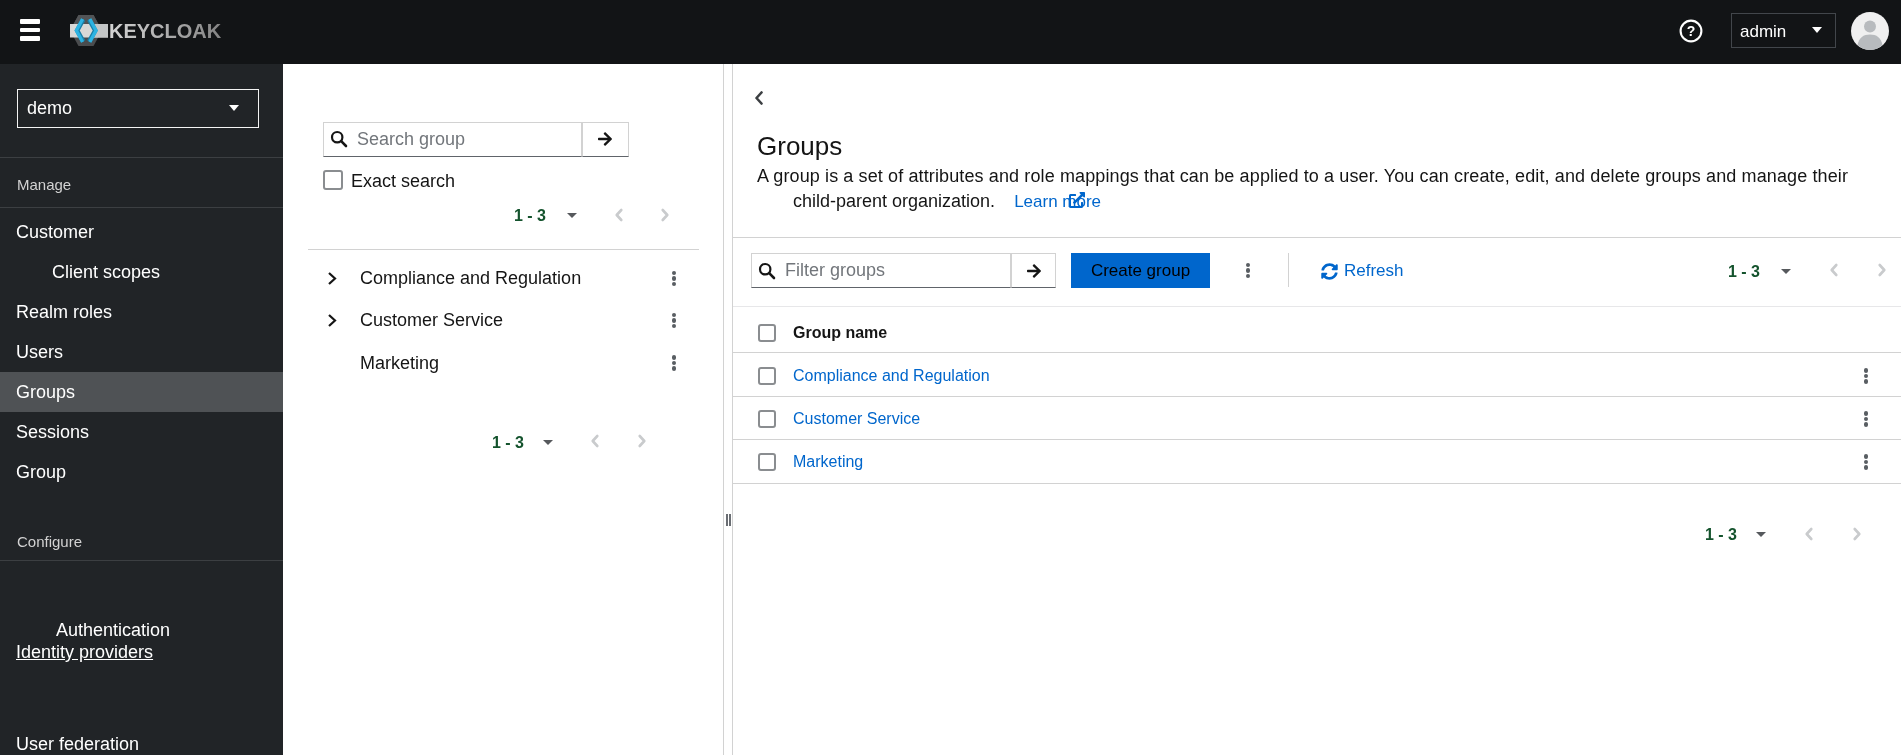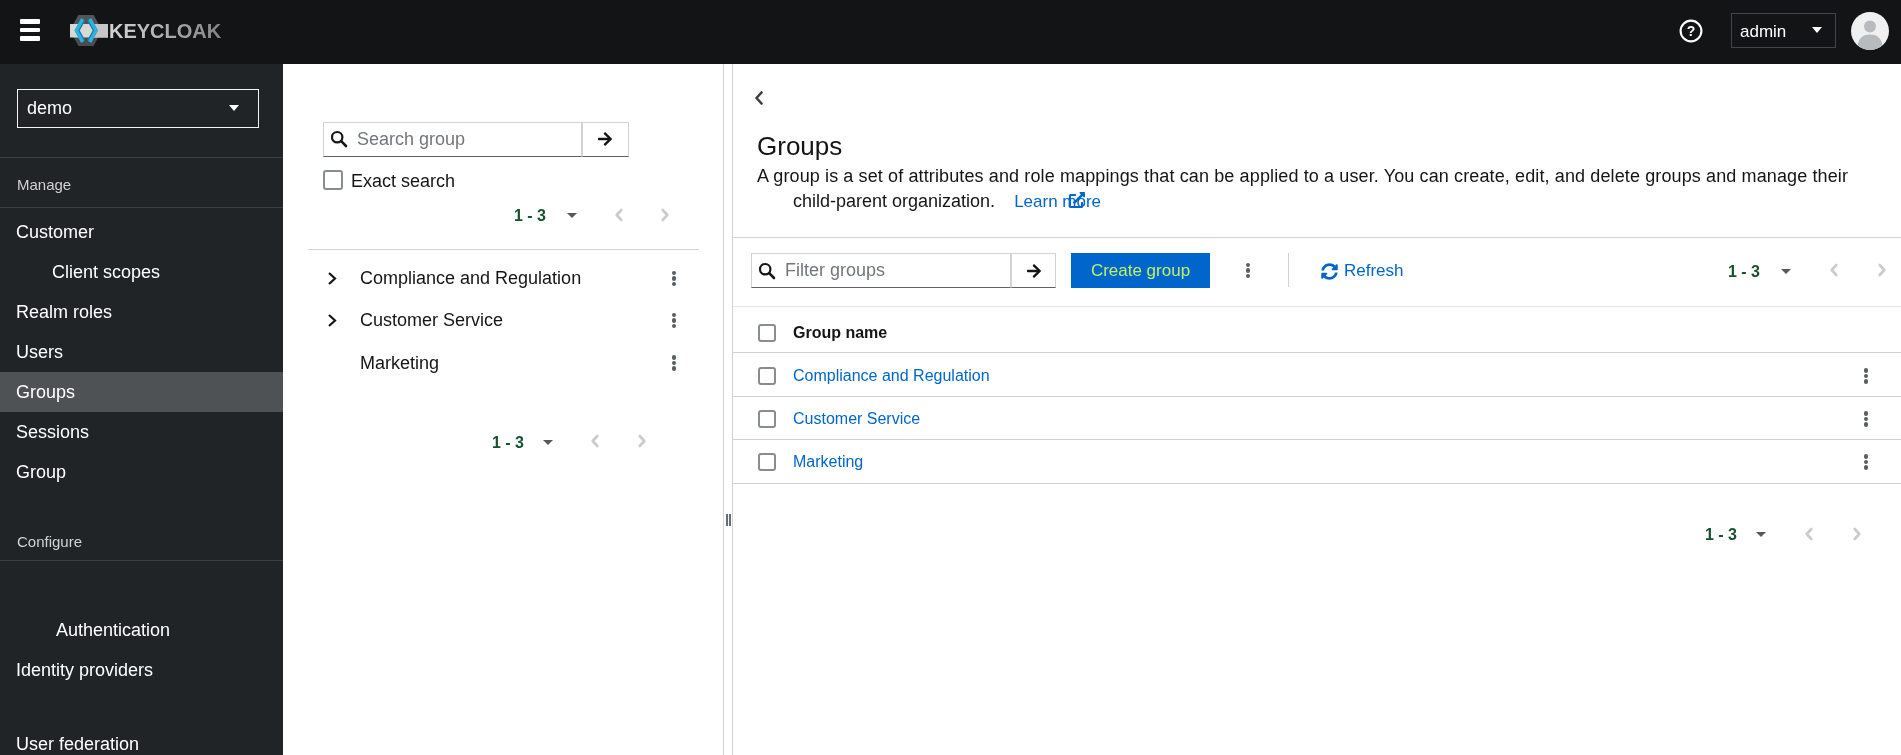--- a/index.html
+++ b/index.html
@@ -93,21 +93,21 @@
   <div class="navitem" style="top:148px;">Customer</div>
   <div class="navitem" style="top:188px;margin-left:36px;">Client scopes</div>
   <div class="navitem" style="top:268px;">Users</div>
   <div class="navitem" style="top:228px;">Realm roles</div>
   <div class="navitem" style="top:308px; background:#4f5255;">Groups</div>
   <div class="navitem" style="top:348px;">Sessions</div>
   <div class="navitem" style="top:388px;">Group</div>
   <div class="txt sectitle" style="left:17px; top:469px;">Configure</div>
   <div class="hr" style="left:0; top:496px; width:283px; background:#3c3f42;"></div>
   <div class="navitem" style="top:546px;margin-left:40px;">Authentication</div>
-  <div class="navitem" style="top:586px;">Identity providers</div>
+  <div class="navitem" style="top:568px;text-decoration:underline;">Identity providers</div>
   <div class="navitem" style="top:660px;">User federation</div>
 </div>
 
 <div id="midpanel">
   <input class="pfinput" style="left: 40px; top: 57.5px; width: 259px; height: 35px; padding-left: 33px;" placeholder="Search group">
   <svg class="abs" style="left:47px; top:66px;" width="18" height="18" viewBox="0 0 18 18">
     <circle cx="7.2" cy="7.2" r="5.2" fill="none" stroke="#151515" stroke-width="2.2"></circle>
     <line x1="11.2" y1="11.2" x2="16" y2="16" stroke="#151515" stroke-width="2.6" stroke-linecap="round"></line>
   </svg>
   <div class="arrowbtn" style="left:299px; top:57.5px; width:47px; height:35px;"></div>
@@ -182,21 +182,21 @@
   <input class="pfinput" style="left: 18px; top: 189px; width: 260px; height: 35px; padding-left: 33px;" placeholder="Filter groups">
   <svg class="abs" style="left:25px; top:197.5px;" width="18" height="18" viewBox="0 0 18 18">
     <circle cx="7.2" cy="7.2" r="5.2" fill="none" stroke="#151515" stroke-width="2.2"></circle>
     <line x1="11.2" y1="11.2" x2="16" y2="16" stroke="#151515" stroke-width="2.6" stroke-linecap="round"></line>
   </svg>
   <div class="arrowbtn" style="left:278px; top:189px; width:45px; height:35px;"></div>
   <svg class="abs" style="left:293px; top:198.5px;" width="16" height="16" viewBox="0 0 448 512">
     <path fill="#151515" d="M190.5 66.9l22.2-22.2c9.4-9.4 24.6-9.4 33.9 0L441 239c9.4 9.4 9.4 24.6 0 33.9L246.6 467.3c-9.4 9.4-24.6 9.4-33.9 0l-22.2-22.2c-9.5-9.5-9.3-25 .4-34.3L311.4 296H24c-13.3 0-24-10.7-24-24v-32c0-13.3 10.7-24 24-24h287.4L190.9 101.2c-9.8-9.3-10-24.8-.4-34.3z"></path>
   </svg>
   <div class="abs" style="left:338px; top:189px; width:139px; height:35px; background:#0066cc;
-    color:#bef264; font-size:17px; text-align:center; line-height:35px;">Create group</div>
+    color:#000000; font-size:17px; text-align:center; line-height:35px;">Create group</div>
   <div class="kebab" style="left:512px; top:198.5px;">
       <span></span>
       <span></span>
       <span></span>
     </div>
   <div class="abs" style="left:555px; top:189px; width:1px; height:34px; background:#d2d2d2;"></div>
   <svg class="abs" style="left:588px; top:199px;" width="17" height="17" viewBox="0 0 512 512">
     <path fill="#0066cc" d="M370.72 133.28C339.458 104.008 298.888 87.962 255.848 88c-77.458.068-144.328 53.178-162.791 126.85-1.344 5.363-6.122 9.15-11.651 9.15H24.103c-7.498 0-13.194-6.807-11.807-14.176C33.933 94.924 134.813 8 256 8c66.448 0 126.791 26.136 171.315 68.685L463.03 40.97C478.149 25.851 504 36.559 504 57.941V192c0 13.255-10.745 24-24 24H345.941c-21.382 0-32.09-25.851-16.971-40.971l41.75-41.749zM32 296h134.059c21.382 0 32.09 25.851 16.971 40.971l-41.75 41.75c31.262 29.273 71.835 45.319 114.876 45.28 77.418-.07 144.315-53.144 162.787-126.849 1.344-5.363 6.122-9.15 11.651-9.15h57.304c7.498 0 13.194 6.807 11.807 14.176C478.067 417.076 377.187 504 256 504c-66.448 0-126.791-26.136-171.315-68.685L48.97 471.03C33.851 486.149 8 475.441 8 454.059V320c0-13.255 10.745-24 24-24z"></path>
   </svg>
   <div class="txt link" style="left:611px; top:197px; font-size:17px;">Refresh</div>

